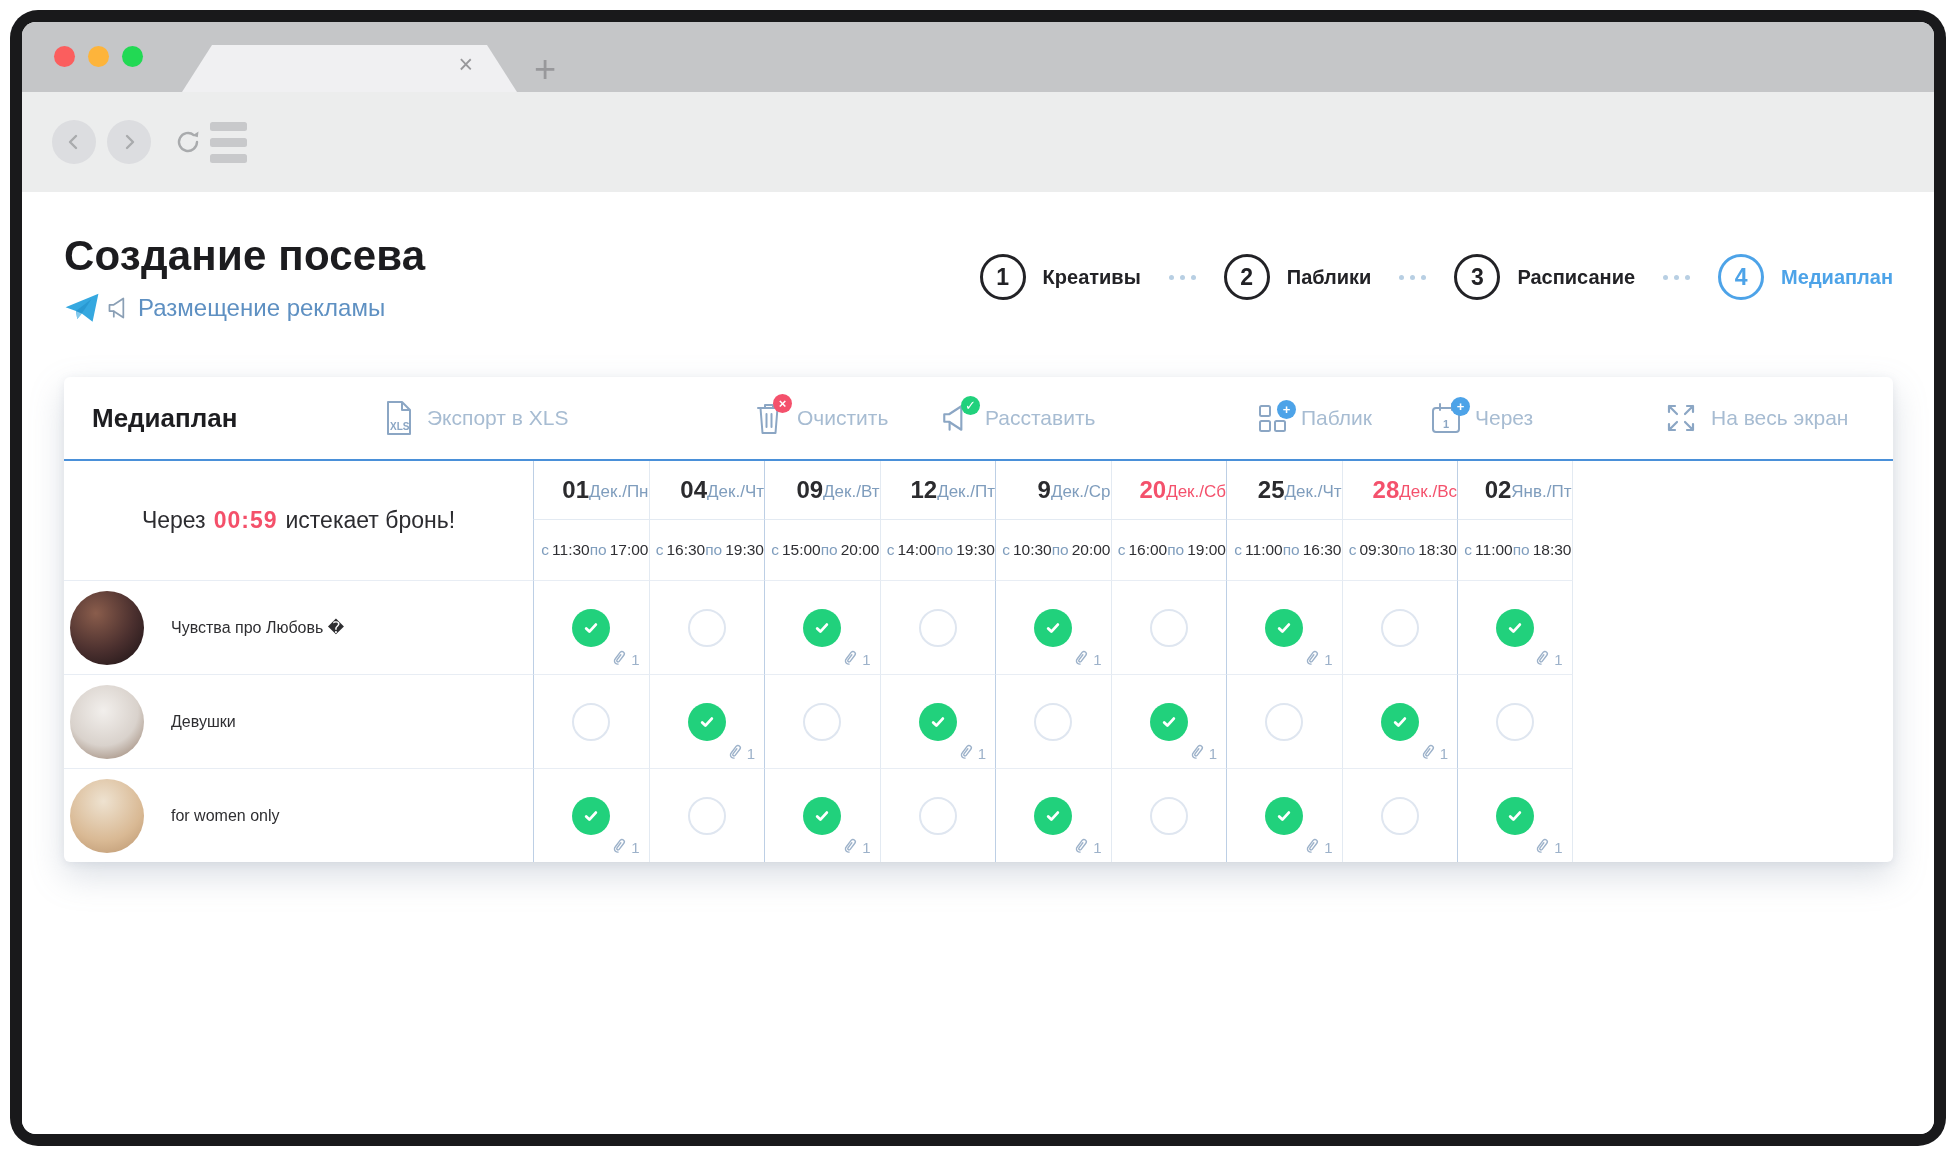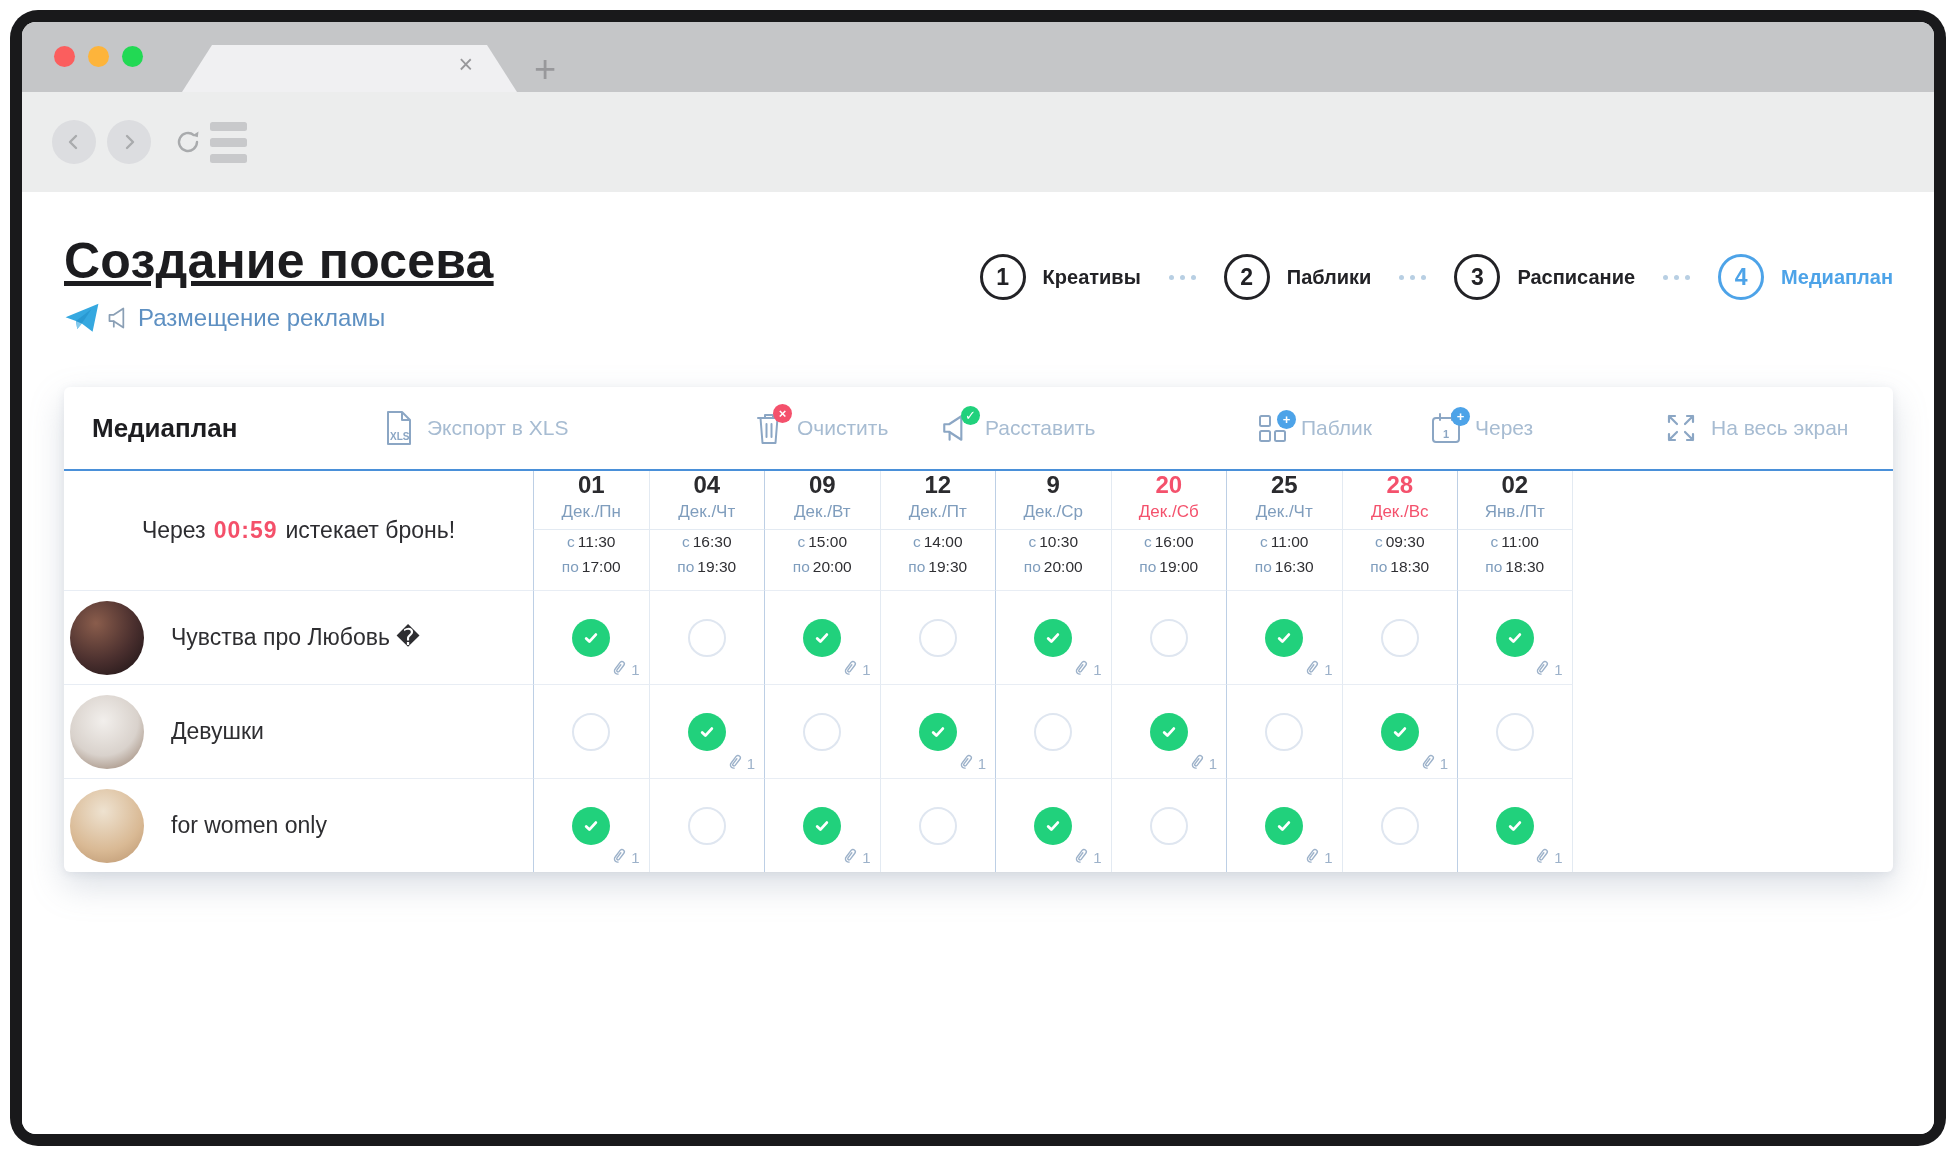--- a/index.html
+++ b/index.html
@@ -25,21 +25,21 @@
   .reload { margin:0 6px 0 10px; flex:none; display:flex; }
   .url-bar { flex:1; height:46px; background:#fff; border-radius:8px; margin:0 60px 0 20px;
     display:flex; align-items:center; padding:0 16px; }
   .url-text { margin-left:14px; font-size:18px; color:#48484b; }
   .menu { display:flex; flex-direction:column; gap:7px; flex:none; }
   .menu i { width:37px; height:9px; border-radius:2.5px; background:#c8c9cb; display:block; }
 
   
   .content { flex:1; background:#fff; padding:40px 41px 0 42px; }
   .page-header { display:flex; justify-content:space-between; align-items:flex-start; }
-  h1 { font-size:50px; font-weight:700; color:#1c1c1f; letter-spacing:.2px;text-decoration:underline; }
+  h1 { font-size:42px; font-weight:700; color:#1c1c1f; letter-spacing:.2px; }
   .subtitle { display:flex; align-items:center; gap:6px; margin-top:12px; }
   .subtitle-text { font-size:24px; font-weight:500; color:#5e90c2; }
 
   .stepper { display:flex; align-items:center; margin-top:22px; }
   .step { display:flex; align-items:center; cursor:pointer; }
   .step-circle { width:46px; height:46px; border:3px solid #222226; border-radius:50%;
     display:flex; align-items:center; justify-content:center; font-size:23px; font-weight:700; color:#222226; }
   .step-label { margin-left:17px; font-size:20px; font-weight:600; color:#222226; }
   .step.active .step-circle { border-color:#4da3e8; color:#4da3e8; }
   .step.active .step-label { color:#4da3e8; }
@@ -62,33 +62,33 @@
 
   
   .grid { display:grid; grid-template-columns:469px repeat(9,115.5px);
     grid-template-rows:59px 60px 94px 94px 94px; }
   .vs { border-left:1px solid #bdcfe5; } .vl { border-left:1px solid #e3eaf2; }
   .last { border-right:1px solid #e3eaf2; }
   .rtop { border-top:1px solid #e8edf4; }
   .warn-cell { grid-column:1; grid-row:1 / 3; display:flex; align-items:center; justify-content:center;
     font-size:23px; color:#2c2c30; white-space:nowrap; }
   .warn-time { color:#f4506a; font-weight:700; margin:0 8px; letter-spacing:1px; }
-  .hcell { display:flex; flex-direction:column; align-items:center; justify-content:flex-start; }
+  .hcell { display:flex; align-items:center; justify-content:flex-end; }
   .hcell.date { border-bottom:1px solid #e3eaf2; }
   .dnum { font-size:24px; font-weight:600; color:#2b2b2e; }
   .dlab { font-size:17px; color:#7f9dbd; margin-top:3px; }
   .weekend .dnum, .weekend .dlab { color:#f4516c; }
   .tline { font-size:15.5px; line-height:1.6; color:#2f2f33; }
   .tpre { color:#7f9dbd; margin-right:3px; }
   .name-cell { display:flex; align-items:center; padding-left:6px; }
   .avatar { width:74px; height:74px; border-radius:50%; flex:none; }
   .av0 { background:radial-gradient(circle at 35% 30%, #8a5d4c, #4a2f2e 55%, #171013); }
   .av1 { background:radial-gradient(circle at 45% 35%, #f2efec, #d9d2cc 55%, #8d7360); }
   .av2 { background:radial-gradient(circle at 45% 30%, #eee2d0, #d9b994 60%, #b8926c); }
-  .rname { margin-left:27px; font-size:23px; color:#2e2e31; }
+  .rname { margin-left:27px; font-size:16px; color:#2e2e31; }
   .ccell { position:relative; display:flex; align-items:center; justify-content:center; cursor:pointer; }
   .chk.off { width:38px; height:38px; border-radius:50%; border:2px solid #dfe6f0; display:block; }
   .chk.on { width:38px; height:38px; border-radius:50%; background:#21d17c;
     display:flex; align-items:center; justify-content:center; }
   .attach { position:absolute; right:9px; bottom:5px; display:flex; align-items:center; gap:4px;
     color:#9db2ca; font-size:15px; }
 </style>
 </head>
 <body>
 

